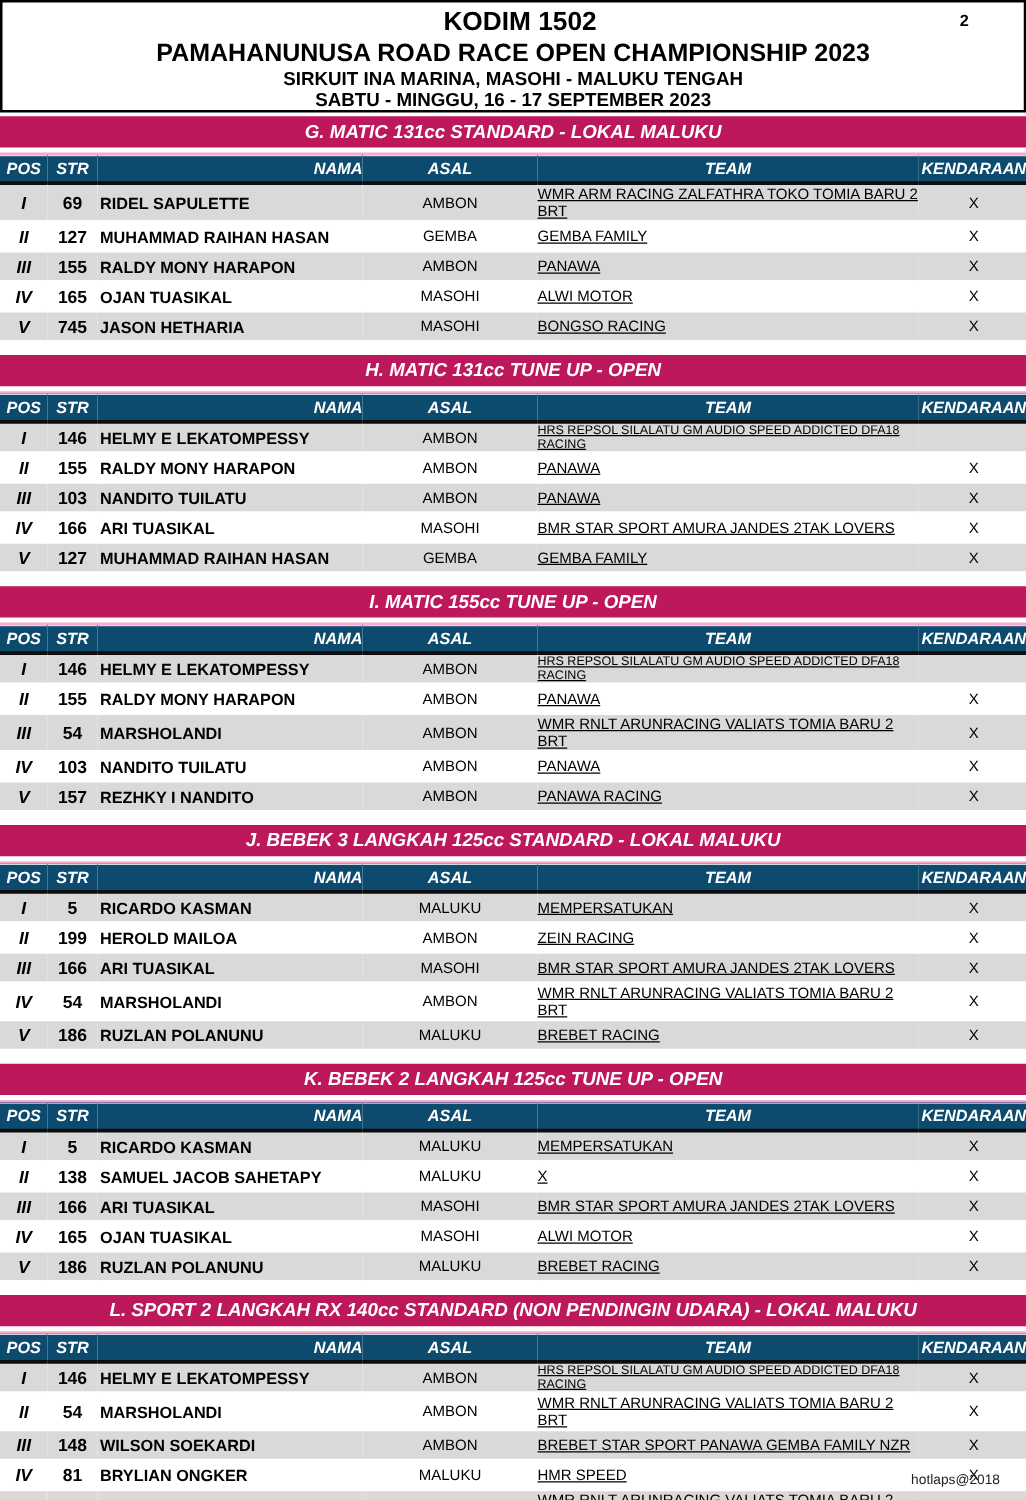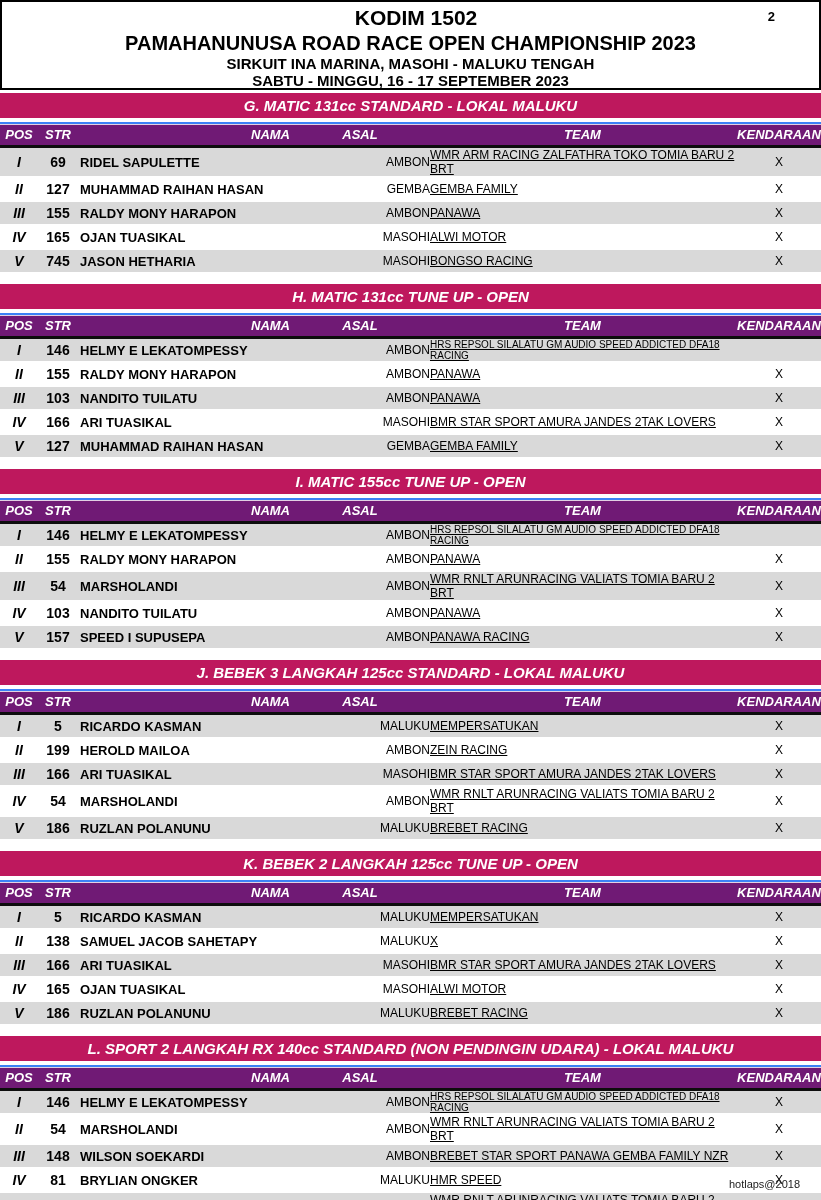--- a/index.html
+++ b/index.html
@@ -42,42 +42,42 @@
   }
   
   .w-pos  { width:38px; }
   .w-str  { width:40px; }
   .w-nama { width:210px; }
   .w-asal { width:140px; }
   .w-team { width:305px; }
   .w-kendaraan { width:88px; }
 
   thead th {
-    background:#701a75; color:#fff;
+    background:#0c4a6e; color:#fff;
     font-style:italic; font-weight:bold; font-size:13px;
     height:21px; padding:0;
-    border-top:2px solid #3b82f6;
+    border-top:2px solid #f9a8d4;
     border-bottom:3px solid #0d0d0d;
     box-shadow: inset 0 1px 0 rgba(255,255,255,0.8);
     text-align:center;
   }
   th.h-nama { text-align:right; padding-left:2px; }
 
   tbody td {
     height:22px; padding:0;
     border-bottom:2px solid #fff;
     background:#fff;
   }
   tbody tr:first-child td { border-top:2px solid #fff; }
   tbody tr.odd td { background:#d9d9d9; }
 
   td.c-pos  { text-align:center; font-weight:bold; font-style:italic; font-size:14px; }
   td.c-str  { text-align:center; font-weight:bold; font-size:14px; }
   td.c-nama { text-align:left; padding-left:2px; font-weight:bold; font-size:13px;margin-left:24px; }
-  td.c-asal { text-align:right; font-size:12px;margin-top:44px; }
+  td.c-asal { text-align:center; font-size:12px;margin-top:44px; }
   td.c-team { text-align:left; font-size:12px;text-decoration:underline; }
   td.c-team.small { font-size:10px; }
   td.c-kendaraan { text-align:center; font-size:12px; }
 
   .footer-credit {
     position:absolute; right:21px; bottom:10px;
     font-size:11px; color:#222;margin-top:22px;
   }
 </style>
 </head>
@@ -249,21 +249,21 @@
               <td class="c-pos w-pos">IV</td>
               <td class="c-str w-str">103</td>
               <td class="c-nama w-nama">NANDITO TUILATU</td>
               <td class="c-asal w-asal">AMBON</td>
               <td class="c-team w-team">PANAWA</td>
               <td class="c-kendaraan w-kendaraan">X</td>
             </tr>
             <tr class="odd">
               <td class="c-pos w-pos">V</td>
               <td class="c-str w-str">157</td>
-              <td class="c-nama w-nama">SPEED I SUPUSEPA</td>
+              <td class="c-nama w-nama">REZHKY I NANDITO</td>
               <td class="c-asal w-asal">AMBON</td>
               <td class="c-team w-team">PANAWA RACING</td>
               <td class="c-kendaraan w-kendaraan">X</td>
             </tr>
           </tbody>
         </table>
       </section>
       <section class="section">
         <div class="section-bar">J. BEBEK 3 LANGKAH 125cc STANDARD - LOKAL MALUKU</div>
         <table class="rtable">

